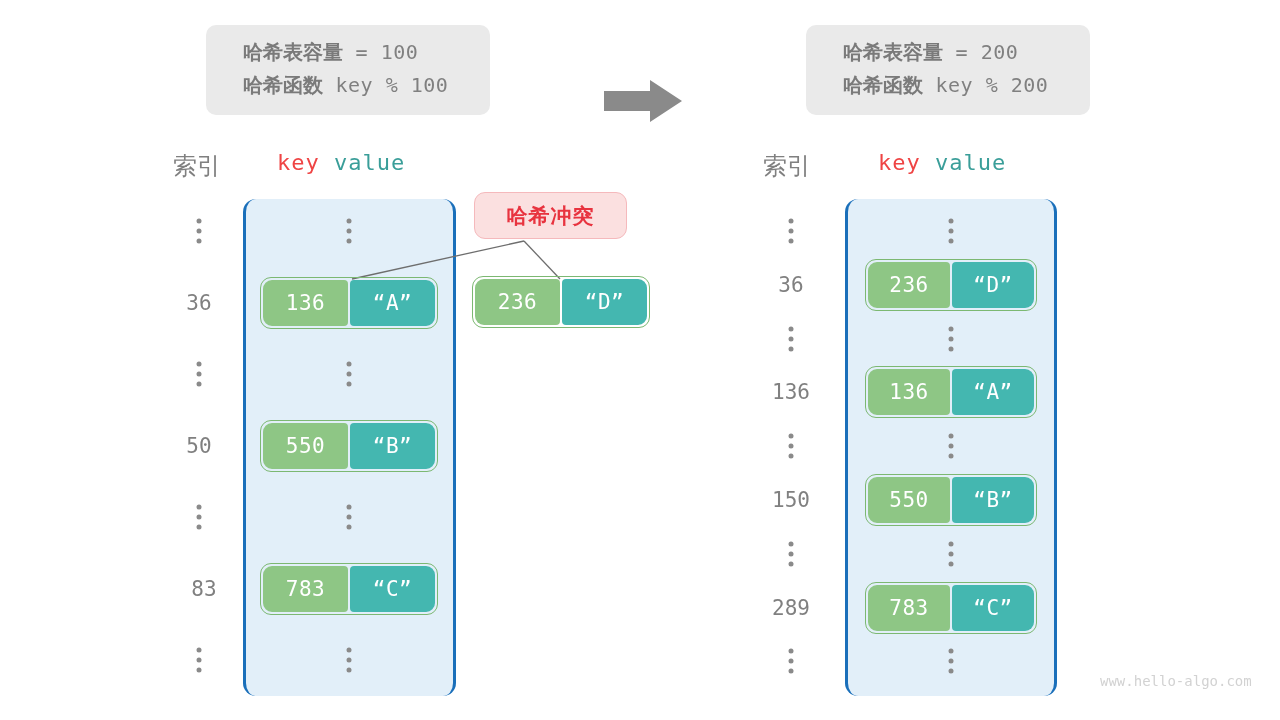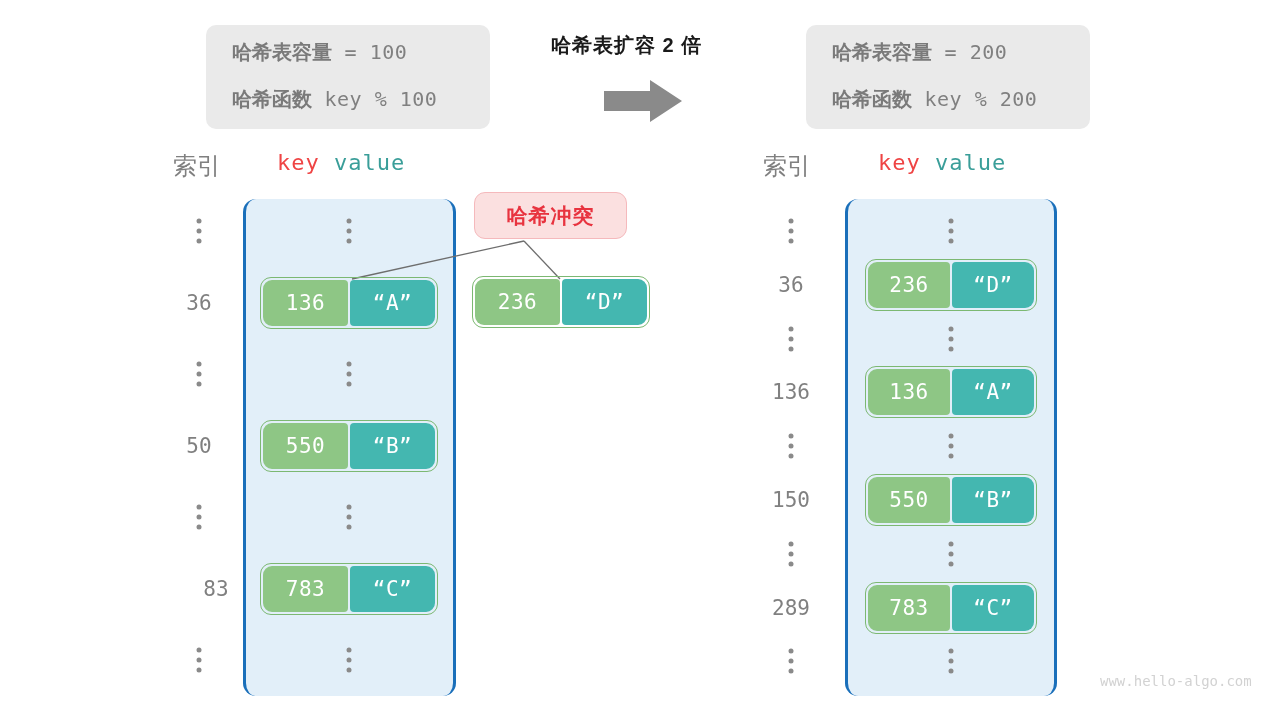--- a/index.html
+++ b/index.html
@@ -9,24 +9,24 @@
     font-family: "Liberation Sans", sans-serif;
     overflow: hidden;
   }
   #stage { position: relative; width: 1280px; height: 720px; }
 
   
   .info-box {
     position: absolute;
     background: #eaeaea;
     border-radius: 10px;
-    padding: 14px 26px 16px 26px;
+    padding: 14px 26px 16px 37px;
     display: flex;
     flex-direction: column;
-    gap: 20px;
+    gap: 6px;
   }
   .info-line {
     font-family: "DejaVu Sans Mono", "Liberation Mono", monospace;
     font-size: 20px;
     color: #808080;
     white-space: pre;
     letter-spacing: 0.5px;
   }
   .info-line b {
     font-family: "Liberation Sans", sans-serif;
@@ -154,21 +154,20 @@
 </head>
 <body>
 
 <div id="stage">
 
   <div class="info-box" style="left:206px; top:25px; width:284px;">
     <div class="info-line"><b>哈希表容量</b><span> = </span><span>100</span></div>
     <div class="info-line"><b>哈希函数</b><span> key % 100</span></div>
   </div>
 
-  <div class="center-title" style="left:551px; top:32px;">哈希表扩容 2 倍</div>
   <div class="arrow-wrap" style="left:604px; top:80px;">
     <svg width="78" height="42" viewBox="0 0 78 42">
       <polygon points="0,11 46,11 46,0 78,21 46,42 46,31 0,31" fill="#8a8a8a"></polygon>
     </svg>
   </div>
 
   <div class="info-box" style="left:806px; top:25px; width:284px;">
     <div class="info-line"><b>哈希表容量</b><span> = </span><span>200</span></div>
     <div class="info-line"><b>哈希函数</b><span> key % 200</span></div>
   </div>
@@ -233,21 +232,21 @@
       <div class="vdots" style="left: 199px; top: 517px;">
         <i></i>
         <i></i>
         <i></i>
       </div>
       <div class="vdots" style="left: 349px; top: 517px;">
         <i></i>
         <i></i>
         <i></i>
       </div>
-      <div class="idx-label" style="left: 216px; top: 588.5px;">83</div>
+      <div class="idx-label" style="left: 204px; top: 588.5px;">83</div>
       <div class="pair" style="left: 349px; top: 588.5px;">
         <div class="cell key" style="width: 85px;">783</div>
         <div class="cell val" style="width: 85px;">“C”</div>
       </div>
       <div class="vdots" style="left: 199px; top: 660px;">
         <i></i>
         <i></i>
         <i></i>
       </div>
       <div class="vdots" style="left: 349px; top: 660px;">

